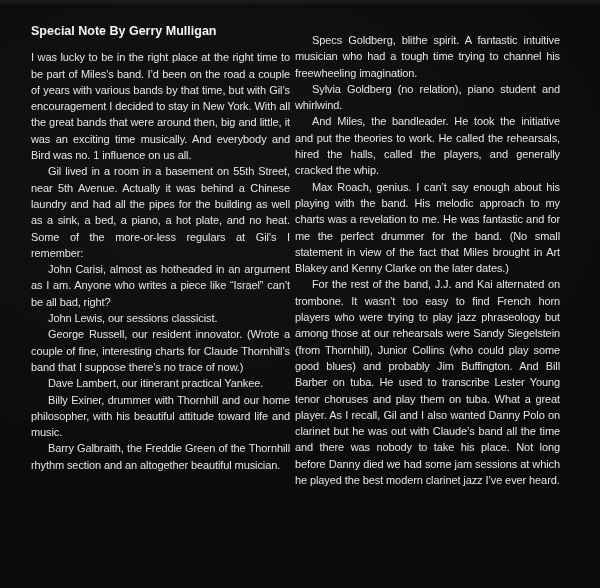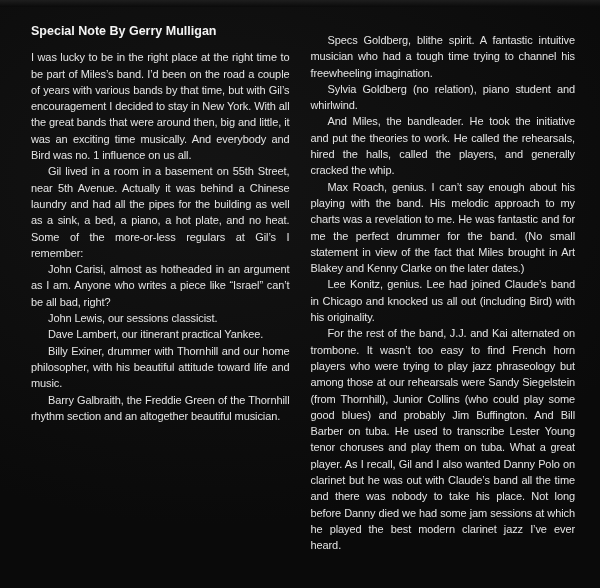--- a/index.html
+++ b/index.html
@@ -28,21 +28,21 @@
     width: 100%;
     height: 7px;
     background: linear-gradient(to bottom, #1e1e1e, #0a0a0a);
   }
   .columns {
     position: absolute;
     top: 23px;
     left: 31px;
     right: 25px;
     display: flex;
-    gap: 21px;
+    gap: 5px;
   }
   .col {
     color: #e4e4e4;
     font-size: 11px;
     line-height: 16.3px;
     letter-spacing: -0.1px;
     text-align: justify;
     text-justify: inter-word;
   }
   .col-left  { width: 259px; }
@@ -71,28 +71,28 @@
   <div class="scan-edge-top"></div>
 
   <div class="columns">
 
     <div class="col col-left">
       <h1 class="heading">Special Note By Gerry Mulligan</h1>
       <p class="no-indent">I was lucky to be in the right place at the right time to be part of Miles’s band. I’d been on the road a couple of years with various bands by that time, but with Gil’s encouragement I decided to stay in New York. With all the great bands that were around then, big and little, it was an exciting time musically. And everybody and Bird was no. 1 influence on us all.</p>
       <p>Gil lived in a room in a basement on 55th Street, near 5th Avenue. Actually it was behind a Chinese laundry and had all the pipes for the building as well as a sink, a bed, a piano, a hot plate, and no heat. Some of the more-or-less regulars at Gil’s I remember:</p>
       <p>John Carisi, almost as hotheaded in an argument as I am. Anyone who writes a piece like “Israel” can’t be all bad, right?</p>
       <p>John Lewis, our sessions classicist.</p>
+      <p>George Russell, our resident innovator. (Wrote a couple of fine, interesting charts for Claude Thornhill’s band that I suppose there’s no trace of now.)</p>
       <p>Dave Lambert, our itinerant practical Yankee.</p>
       <p>Billy Exiner, drummer with Thornhill and our home philosopher, with his beautiful attitude toward life and music.</p>
       <p>Barry Galbraith, the Freddie Green of the Thornhill rhythm section and an altogether beautiful musician.</p>
     </div>
 
     <div class="col col-right">
       <p>Specs Goldberg, blithe spirit. A fantastic intuitive musician who had a tough time trying to channel his freewheeling imagination.</p>
       <p>Sylvia Goldberg (no relation), piano student and whirlwind.</p>
       <p>And Miles, the bandleader. He took the initiative and put the theories to work. He called the rehearsals, hired the halls, called the players, and generally cracked the whip.</p>
       <p>Max Roach, genius. I can’t say enough about his playing with the band. His melodic approach to my charts was a revelation to me. He was fantastic and for me the perfect drummer for the band. (No small statement in view of the fact that Miles brought in Art Blakey and Kenny Clarke on the later dates.)</p>
-      <p>Lee Konitz, genius. Lee had joined Claude’s band in Chicago and knocked us all out (including Bird) with his originality.</p>
       <p>For the rest of the band, J.J. and Kai alternated on trombone. It wasn’t too easy to find French horn players who were trying to play jazz phraseology but among those at our rehearsals were Sandy Siegelstein (from Thornhill), Junior Collins (who could play some good blues) and probably Jim Buffington. And Bill Barber on tuba. He used to transcribe Lester Young tenor choruses and play them on tuba. What a great player. As I recall, Gil and I also wanted Danny Polo on clarinet but he was out with Claude’s band all the time and there was nobody to take his place. Not long before Danny died we had some jam sessions at which he played the best modern clarinet jazz I’ve ever heard.</p>
     </div>
 
   </div>
 </div>
 
 </body></html>

